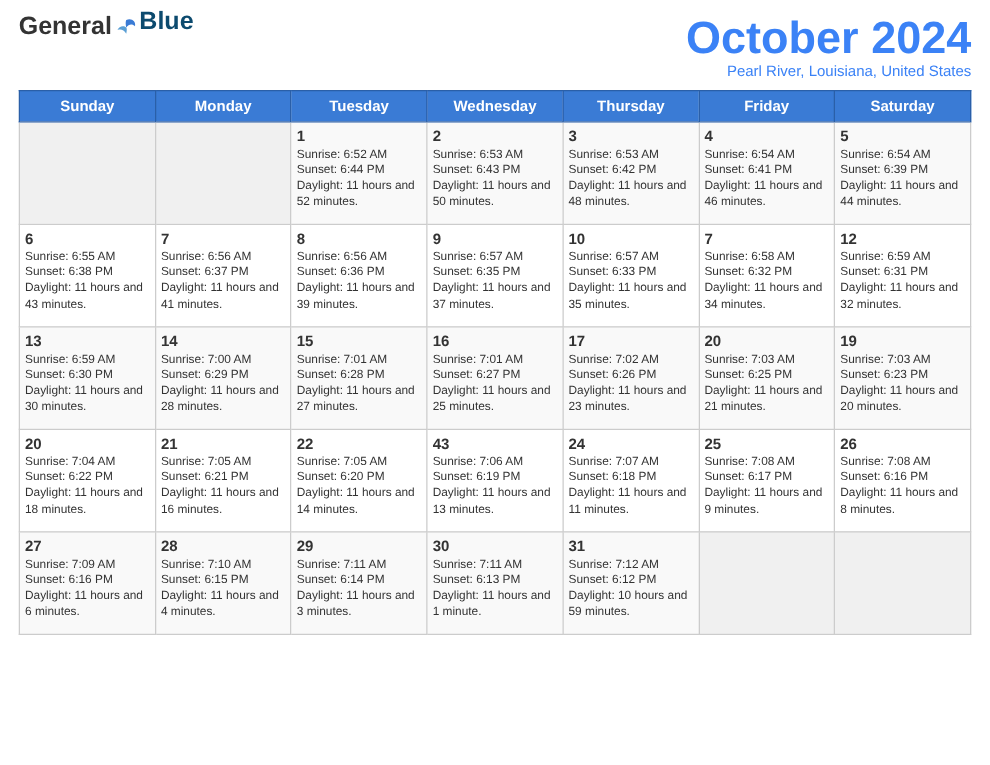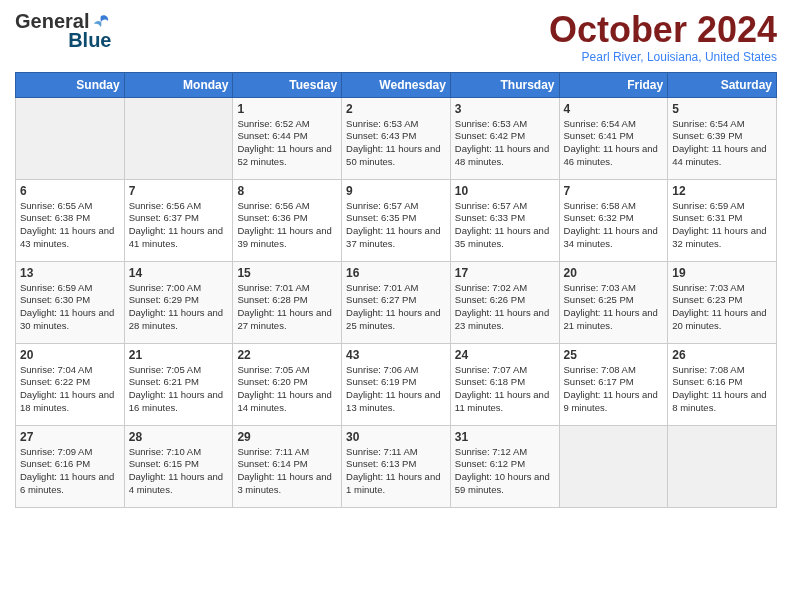--- a/index.html
+++ b/index.html
@@ -15,47 +15,46 @@
       padding: 10px 15px;
     }
     .header {
       display: flex;
       justify-content: space-between;
       align-items: flex-start;
       margin-bottom: 8px;
     }
     .logo {
       display: flex;
-      flex-direction: column;
-      align-items: flex-end;
+      align-items: flex-start;
     }
     .logo-line1 { display: flex; align-items: center; gap: 2px; }
     .title-block { text-align: right; }
     .month-title {
       font-size: 36px;
       font-weight: bold;
-      color: #7f1d1d;
+      color: #3b82f6;
       line-height: 1.1;
     }
     .location {
       font-size: 12px;
       color: #3b82f6;
     }
     table {
       width: 100%;
       border-collapse: collapse;
       table-layout: fixed;
     }
     thead tr th {
       background: #3a7bd5;
       color: #fff;
       font-size: 12px;
       font-weight: bold;
       padding: 5px 4px;
-      text-align: right;
+      text-align: center;
       border: 1px solid #2a5fa8;
     }
     tbody tr td {
       border: 1px solid #ccc;
       vertical-align: top;
       padding: 4px 4px;
       font-size: 10px;
       color: #333;
       height: 82px;
       background: #fff;

